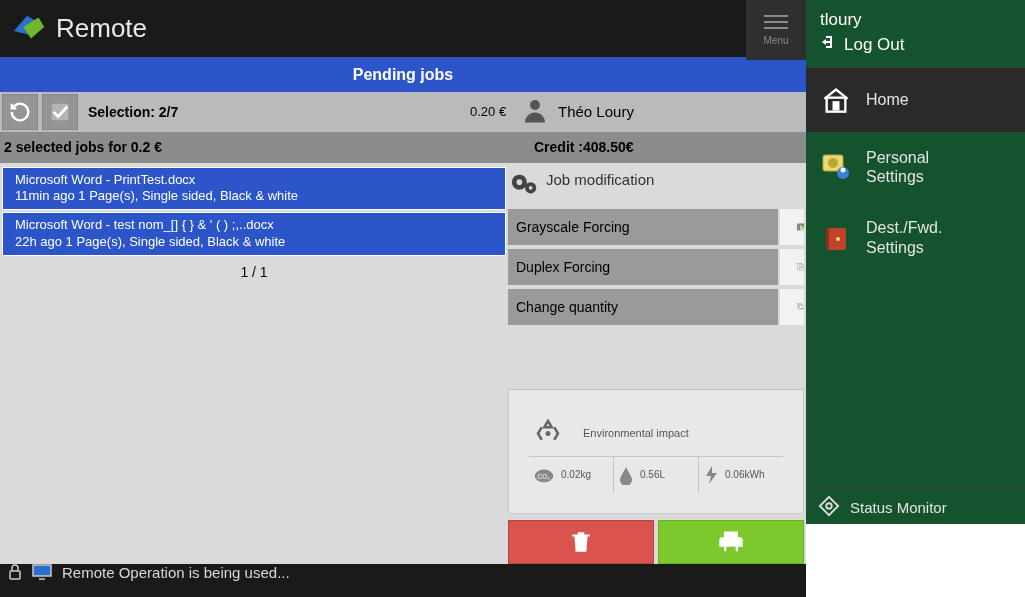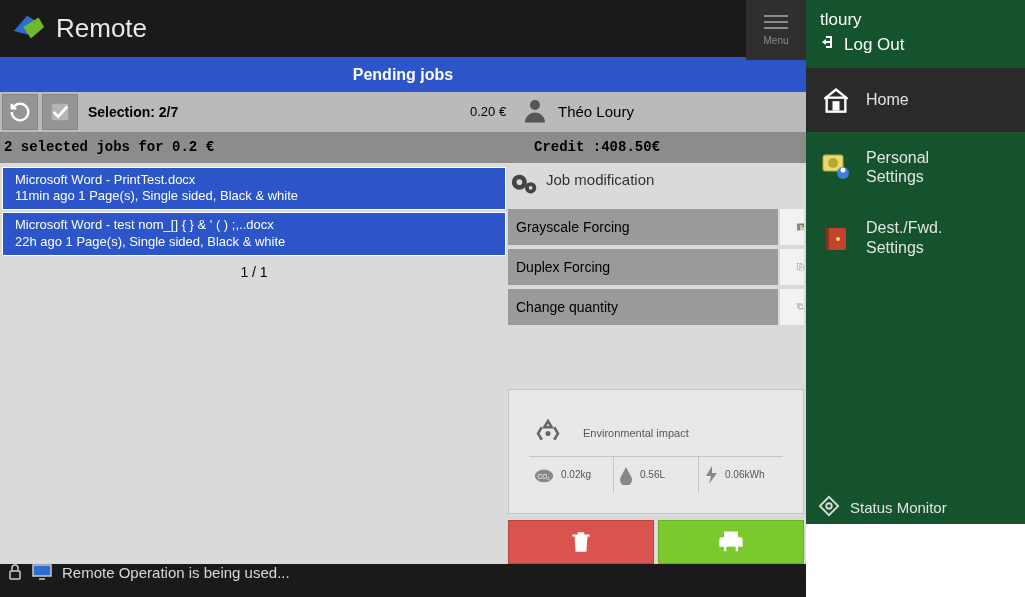--- a/index.html
+++ b/index.html
@@ -113,21 +113,20 @@
   }
   .user-name { font-size:15px; color:#000;}
   .summary-row {
     height: 32px;
     background: #8c8c8c;
     display:flex;
     align-items:center;
     font-weight:bold;
     font-size:14px;
     color:#000;
-    font-family:Liberation Mono, monospace;
   }
   .summary-left { width: 530px; padding-left:4px;}
   .summary-right { padding-left:4px;}
   .content-row {
     display:flex;
     flex: 1;
     background:#dadada;
   }
   .jobs-col {
     width: 508px;

